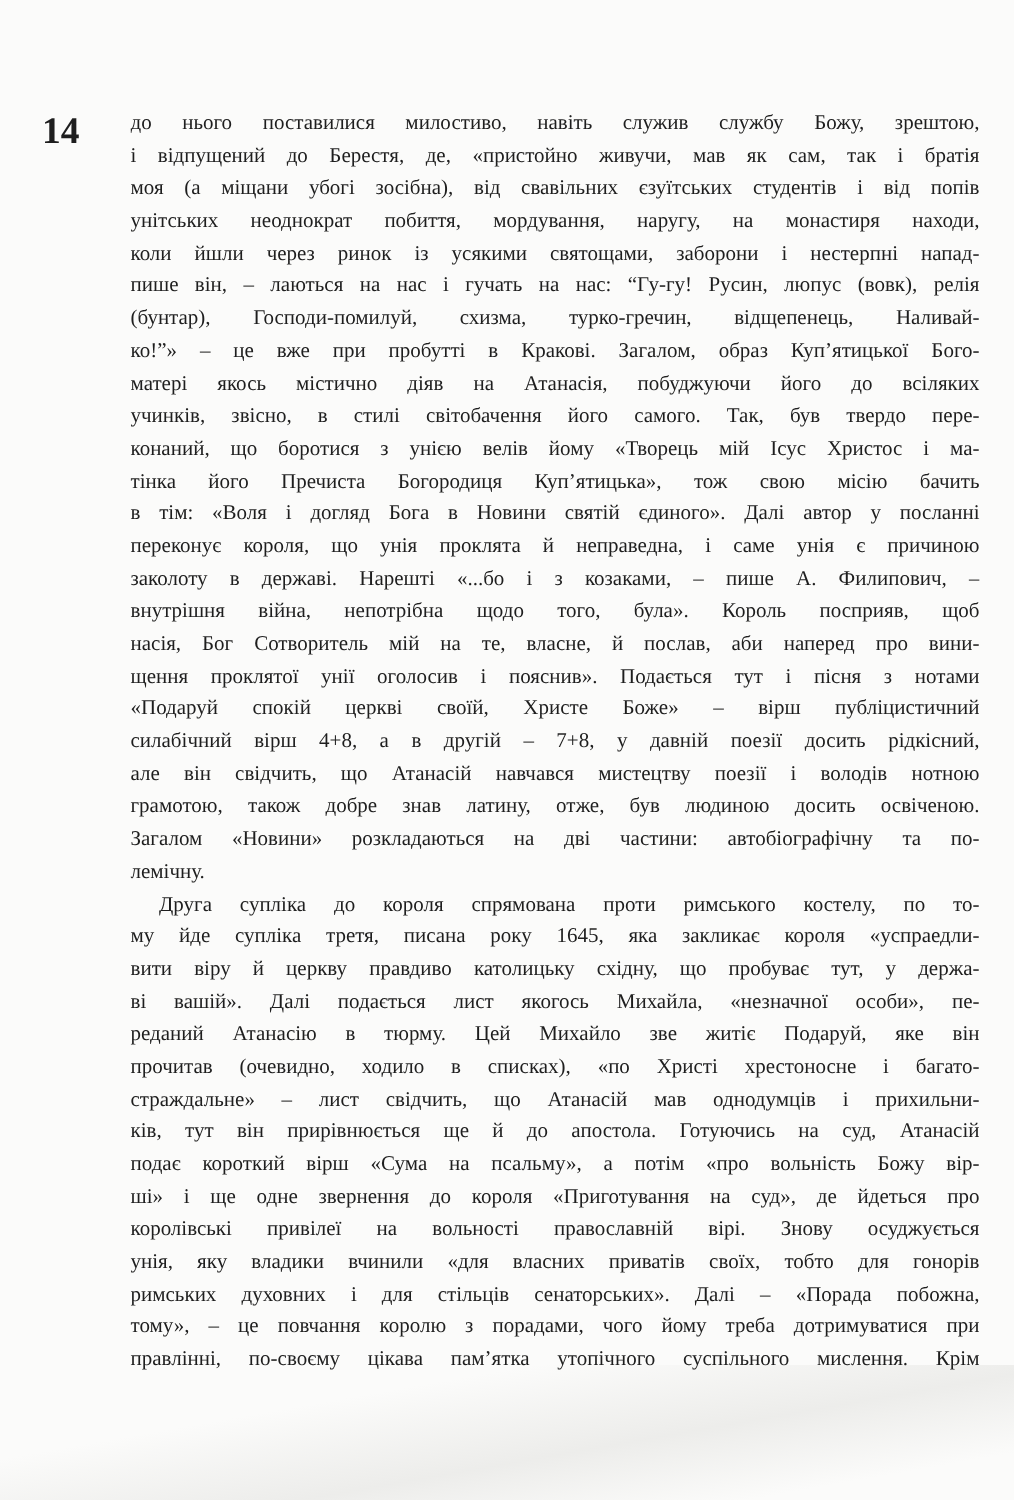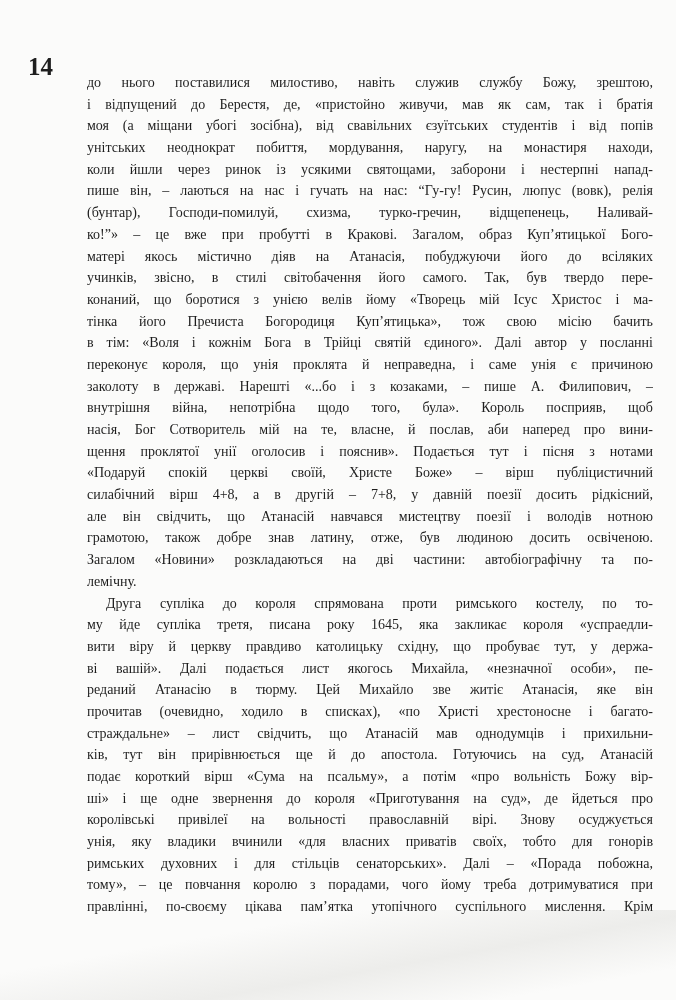--- a/index.html
+++ b/index.html
@@ -9,21 +9,21 @@
     position: relative;
     font-family: "Liberation Serif", "DejaVu Serif", serif;
     color: #1e1e1e;
   }
   .shade {
     position: absolute; left: 0; right: 0; bottom: 0; height: 90px;
     background: linear-gradient(170deg, rgba(255,255,255,0) 30%, rgba(225,225,222,0.55) 60%, rgba(255,255,255,0) 85%);
     pointer-events: none;
   }
   .page-number {
-    position: absolute; left: 28px; top: 54px;
+    position: absolute; left: 28px; top: 75px;
     font-size: 25px; font-weight: bold; line-height: 1;
   }
   .text-block {
     position: absolute; left: 87px; top: 72px; width: 566px;
   }
   .line {
     font-size: 14px;
     line-height: 21.7px;
     height: 21.7px;
     white-space: nowrap;
@@ -46,39 +46,39 @@
       <div class="line"><span>моя (а міщани убогі зосібна), від свавільних єзуїтських студентів і від попів</span></div>
       <div class="line"><span>унітських неоднократ побиття, мордування, наругу, на монастиря находи,</span></div>
       <div class="line"><span>коли йшли через ринок із усякими святощами, заборони і нестерпні напад-</span></div>
       <div class="line"><span>пише він, – лаються на нас і гучать на нас: “Гу-гу! Русин, люпус (вовк), релія</span></div>
       <div class="line"><span>(бунтар), Господи-помилуй, схизма, турко-гречин, відщепенець, Наливай-</span></div>
       <div class="line"><span>ко!”» – це вже при пробутті в Кракові. Загалом, образ Куп’ятицької Бого-</span></div>
       <div class="line"><span>матері якось містично діяв на Атанасія, побуджуючи його до всіляких</span></div>
       <div class="line"><span>учинків, звісно, в стилі світобачення його самого. Так, був твердо пере-</span></div>
       <div class="line"><span>конаний, що боротися з унією велів йому «Творець мій Ісус Христос і ма-</span></div>
       <div class="line"><span>тінка його Пречиста Богородиця Куп’ятицька», тож свою місію бачить</span></div>
-      <div class="line"><span>в тім: «Воля і кожнім Бога в Трійці святій єдиного». Далі автор у посланні</span></div>
+      <div class="line"><span>в тім: «Воля і догляд Бога в Новини святій єдиного». Далі автор у посланні</span></div>
       <div class="line"><span>переконує короля, що унія проклята й неправедна, і саме унія є причиною</span></div>
       <div class="line"><span>заколоту в державі. Нарешті «...бо і з козаками, – пише А. Филипович, –</span></div>
       <div class="line"><span>внутрішня війна, непотрібна щодо того, була». Король посприяв, щоб</span></div>
       <div class="line"><span>насія, Бог Сотворитель мій на те, власне, й послав, аби наперед про вини-</span></div>
       <div class="line"><span>щення проклятої унії оголосив і пояснив». Подається тут і пісня з нотами</span></div>
       <div class="line"><span>«Подаруй спокій церкві своїй, Христе Боже» – вірш публіцистичний</span></div>
       <div class="line"><span>силабічний вірш 4+8, а в другій – 7+8, у давній поезії досить рідкісний,</span></div>
       <div class="line"><span>але він свідчить, що Атанасій навчався мистецтву поезії і володів нотною</span></div>
       <div class="line"><span>грамотою, також добре знав латину, отже, був людиною досить освіченою.</span></div>
       <div class="line"><span>Загалом «Новини» розкладаються на дві частини: автобіографічну та по-</span></div>
       <div class="line last">лемічну.</div>
     </div>
     <div>
       <div class="line indent"><span>Друга супліка до короля спрямована проти римського костелу, по то-</span></div>
       <div class="line"><span>му йде супліка третя, писана року 1645, яка закликає короля «успраедли-</span></div>
       <div class="line"><span>вити віру й церкву правдиво католицьку східну, що пробуває тут, у держа-</span></div>
       <div class="line"><span>ві вашій». Далі подається лист якогось Михайла, «незначної особи», пе-</span></div>
-      <div class="line"><span>реданий Атанасію в тюрму. Цей Михайло зве житіє Атанасія, яке він</span></div>
+      <div class="line"><span>реданий Атанасію в тюрму. Цей Михайло зве житіє Подаруй, яке він</span></div>
       <div class="line"><span>прочитав (очевидно, ходило в списках), «по Христі хрестоносне і багато-</span></div>
       <div class="line"><span>страждальне» – лист свідчить, що Атанасій мав однодумців і прихильни-</span></div>
       <div class="line"><span>ків, тут він прирівнюється ще й до апостола. Готуючись на суд, Атанасій</span></div>
       <div class="line"><span>подає короткий вірш «Сума на псальму», а потім «про вольність Божу вір-</span></div>
       <div class="line"><span>ші» і ще одне звернення до короля «Приготування на суд», де йдеться про</span></div>
       <div class="line"><span>королівські привілеї на вольності православній вірі. Знову осуджується</span></div>
       <div class="line"><span>унія, яку владики вчинили «для власних приватів своїх, тобто для гонорів</span></div>
       <div class="line"><span>римських духовних і для стільців сенаторських». Далі – «Порада побожна,</span></div>
       <div class="line"><span>тому», – це повчання королю з порадами, чого йому треба дотримуватися при</span></div>
       <div class="line"><span>правлінні, по-своєму цікава пам’ятка утопічного суспільного мислення. Крім</span></div>

